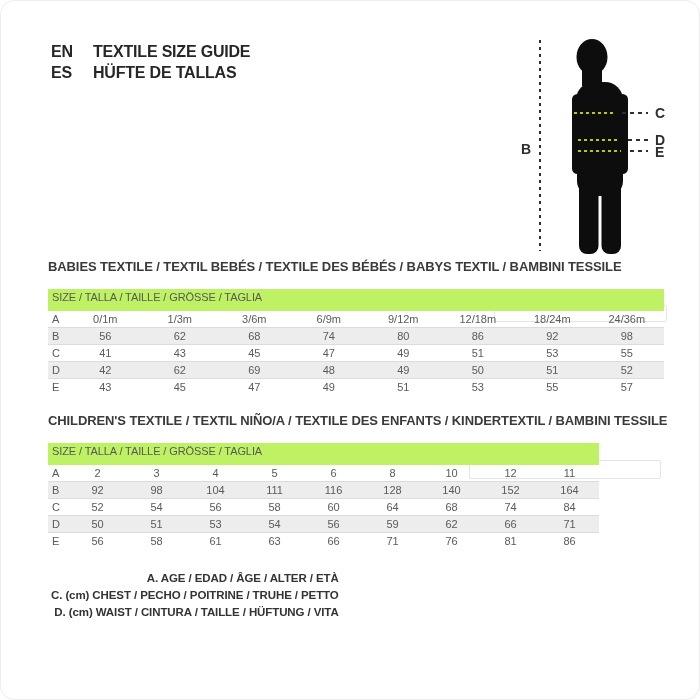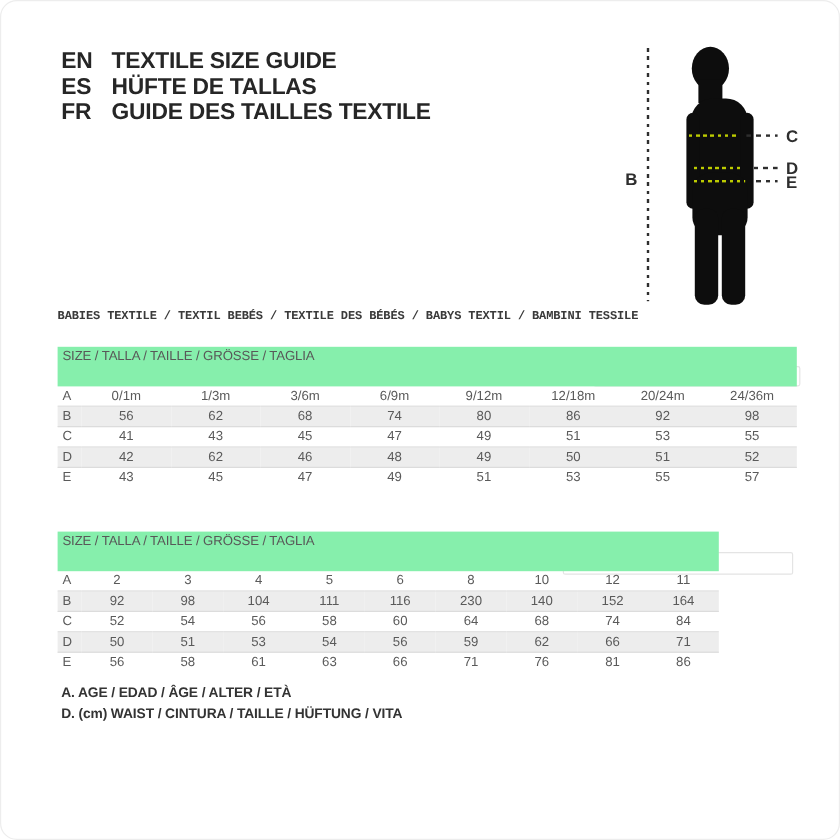--- a/index.html
+++ b/index.html
@@ -2,71 +2,68 @@
 <html><head>
 <meta charset="utf-8">
 <style>
   html,body{margin:0;padding:0;background:#fff;}
   body{width:700px;height:700px;position:relative;overflow:hidden;
        font-family:"Liberation Sans",sans-serif;-webkit-font-smoothing:antialiased;}
   .page{position:absolute;inset:0;background:#fff;border:1px solid #ededed;border-radius:14px;}
 
   
   .lang-block{position:absolute;left:50px;top:40px;}
-  .lang-row{height:21px;line-height:21px;font-size:19px;font-weight:bold;color:#262626;letter-spacing:-0.2px;white-space:nowrap;}
+  .lang-row{height:21px;line-height:21px;font-size:16px;font-weight:bold;color:#262626;letter-spacing:-0.2px;white-space:nowrap;}
   .lang-code{display:inline-block;width:42px;}
 
   
   .fig-svg{position:absolute;left:510px;top:25px;}
   .vline{position:absolute;left:538px;top:39px;width:2px;height:211px;
          background:repeating-linear-gradient(180deg,#2e2e2e 0 3px,transparent 3px 7px);}
   .dash-green{position:absolute;height:2px;
          background:repeating-linear-gradient(90deg,#bccb00 0 3px,transparent 3px 6px);}
   .dash-black{position:absolute;height:2px;
          background:repeating-linear-gradient(90deg,#2e2e2e 0 4px,transparent 4px 8px);}
   .fig-label{position:absolute;font-size:14px;font-weight:600;color:#2e2e2e;line-height:16px;}
 
   
-  .section-heading{position:absolute;left:47px;font-size:10px;font-weight:bold;color:#3a3a3a;
-                   letter-spacing:-0.1px;white-space:nowrap;font-family:Liberation Mono, monospace;}
+  .section-heading{position:absolute;left:47px;font-size:13px;font-weight:bold;color:#3a3a3a;
+                   letter-spacing:-0.1px;white-space:nowrap;}
 
   
   .overlay-box{position:absolute;background:#fff;border:1px solid #e4e4e4;border-radius:2px;}
 
   
   .size-table-wrap{position:absolute;left:47px;}
-  .size-bar{height:33px;background:#86efac;color:#585858;font-size:11px;line-height:17px;
+  .size-bar{height:22px;background:#bef264;color:#585858;font-size:11px;line-height:17px;
             padding-left:4px;letter-spacing:-0.1px;white-space:nowrap;}
   table.size-table{border-collapse:collapse;width:100%;table-layout:fixed;background:transparent;}
   table.size-table td{height:16px;padding:0;font-size:11px;color:#5a5a5a;text-align:center;
             white-space:nowrap;overflow:visible;}
   table.size-table td.rowlabel{text-align:left;padding-left:4px;}
   table.size-table tr{border-top:1px solid #dcdcdc;}
   table.size-table tr:first-child{border-top:none;}
   table.size-table tr:nth-child(even){background:#ededed;}
 
   
-  .legend{position:absolute;left:50px;top:569px;}
+  .legend{position:absolute;left:50px;top:569px;text-align:right;}
   .legend-line{height:17px;line-height:17px;font-size:11.5px;font-weight:bold;color:#333;
                letter-spacing:-0.1px;white-space:nowrap;}
 </style>
 </head>
 <body>
 
 <div class="page">
 
   <div class="lang-block">
     <div class="lang-row">
       <span class="lang-code">EN</span><span>TEXTILE SIZE GUIDE</span>
     </div>
     <div class="lang-row">
       <span class="lang-code">ES</span><span>HÜFTE DE TALLAS</span>
-    </div>
-    <div class="lang-row">
-      <span class="lang-code">FR</span><span>GUIDE DES TAILLES TEXTILE</span>
     </div>
   </div>
 
   <svg class="fig-svg" width="180" height="232" viewBox="0 0 180 232">
     <g fill="#0d0d0d">
       <ellipse cx="81" cy="31" rx="15.5" ry="18"></ellipse>
       <rect x="71" y="40" width="20" height="20"></rect>
       <rect x="65" y="56" width="47" height="92" rx="18"></rect>
       <rect x="61" y="68" width="11" height="80" rx="5.5"></rect>
       <rect x="106" y="68" width="11" height="80" rx="5.5"></rect>
@@ -104,21 +101,21 @@
         </colgroup>
       <tbody>
           <tr>
             <td class="rowlabel">A</td>
             <td>0/1m</td>
             <td>1/3m</td>
             <td>3/6m</td>
             <td>6/9m</td>
             <td>9/12m</td>
             <td>12/18m</td>
-            <td>20/24m</td>
+            <td>18/24m</td>
             <td>24/36m</td>
           </tr>
           <tr>
             <td class="rowlabel">B</td>
             <td>56</td>
             <td>62</td>
             <td>68</td>
             <td>74</td>
             <td>80</td>
             <td>86</td>
@@ -133,21 +130,21 @@
             <td>47</td>
             <td>49</td>
             <td>51</td>
             <td>53</td>
             <td>55</td>
           </tr>
           <tr>
             <td class="rowlabel">D</td>
             <td>42</td>
             <td>62</td>
-            <td>46</td>
+            <td>69</td>
             <td>48</td>
             <td>49</td>
             <td>50</td>
             <td>51</td>
             <td>52</td>
           </tr>
           <tr>
             <td class="rowlabel">E</td>
             <td>43</td>
             <td>45</td>
@@ -155,20 +152,21 @@
             <td>49</td>
             <td>51</td>
             <td>53</td>
             <td>55</td>
             <td>57</td>
           </tr>
         </tbody>
     </table>
   </div>
 
+  <div class="section-heading" style="top:412px;">CHILDREN'S TEXTILE / TEXTIL NIÑO/A / TEXTILE DES ENFANTS / KINDERTEXTIL / BAMBINI TESSILE</div>
   <div class="size-table-wrap" style="top:442px;width:551px;">
     <div class="size-bar">SIZE / TALLA / TAILLE / GRÖSSE / TAGLIA</div>
     <table class="size-table">
       <colgroup>
           <col style="width:20px;">
           <col span="9">
         </colgroup>
       <tbody>
           <tr>
             <td class="rowlabel">A</td>
@@ -182,21 +180,21 @@
             <td>12</td>
             <td>11</td>
           </tr>
           <tr>
             <td class="rowlabel">B</td>
             <td>92</td>
             <td>98</td>
             <td>104</td>
             <td>111</td>
             <td>116</td>
-            <td>230</td>
+            <td>128</td>
             <td>140</td>
             <td>152</td>
             <td>164</td>
           </tr>
           <tr>
             <td class="rowlabel">C</td>
             <td>52</td>
             <td>54</td>
             <td>56</td>
             <td>58</td>
@@ -229,16 +227,17 @@
             <td>76</td>
             <td>81</td>
             <td>86</td>
           </tr>
         </tbody>
     </table>
   </div>
 
   <div class="legend">
     <div class="legend-line">A. AGE / EDAD / ÂGE / ALTER / ETÀ</div>
+    <div class="legend-line">C. (cm) CHEST / PECHO / POITRINE / TRUHE / PETTO</div>
     <div class="legend-line">D. (cm) WAIST / CINTURA / TAILLE / HÜFTUNG / VITA</div>
   </div>
 
 </div>
 
 </body></html>

